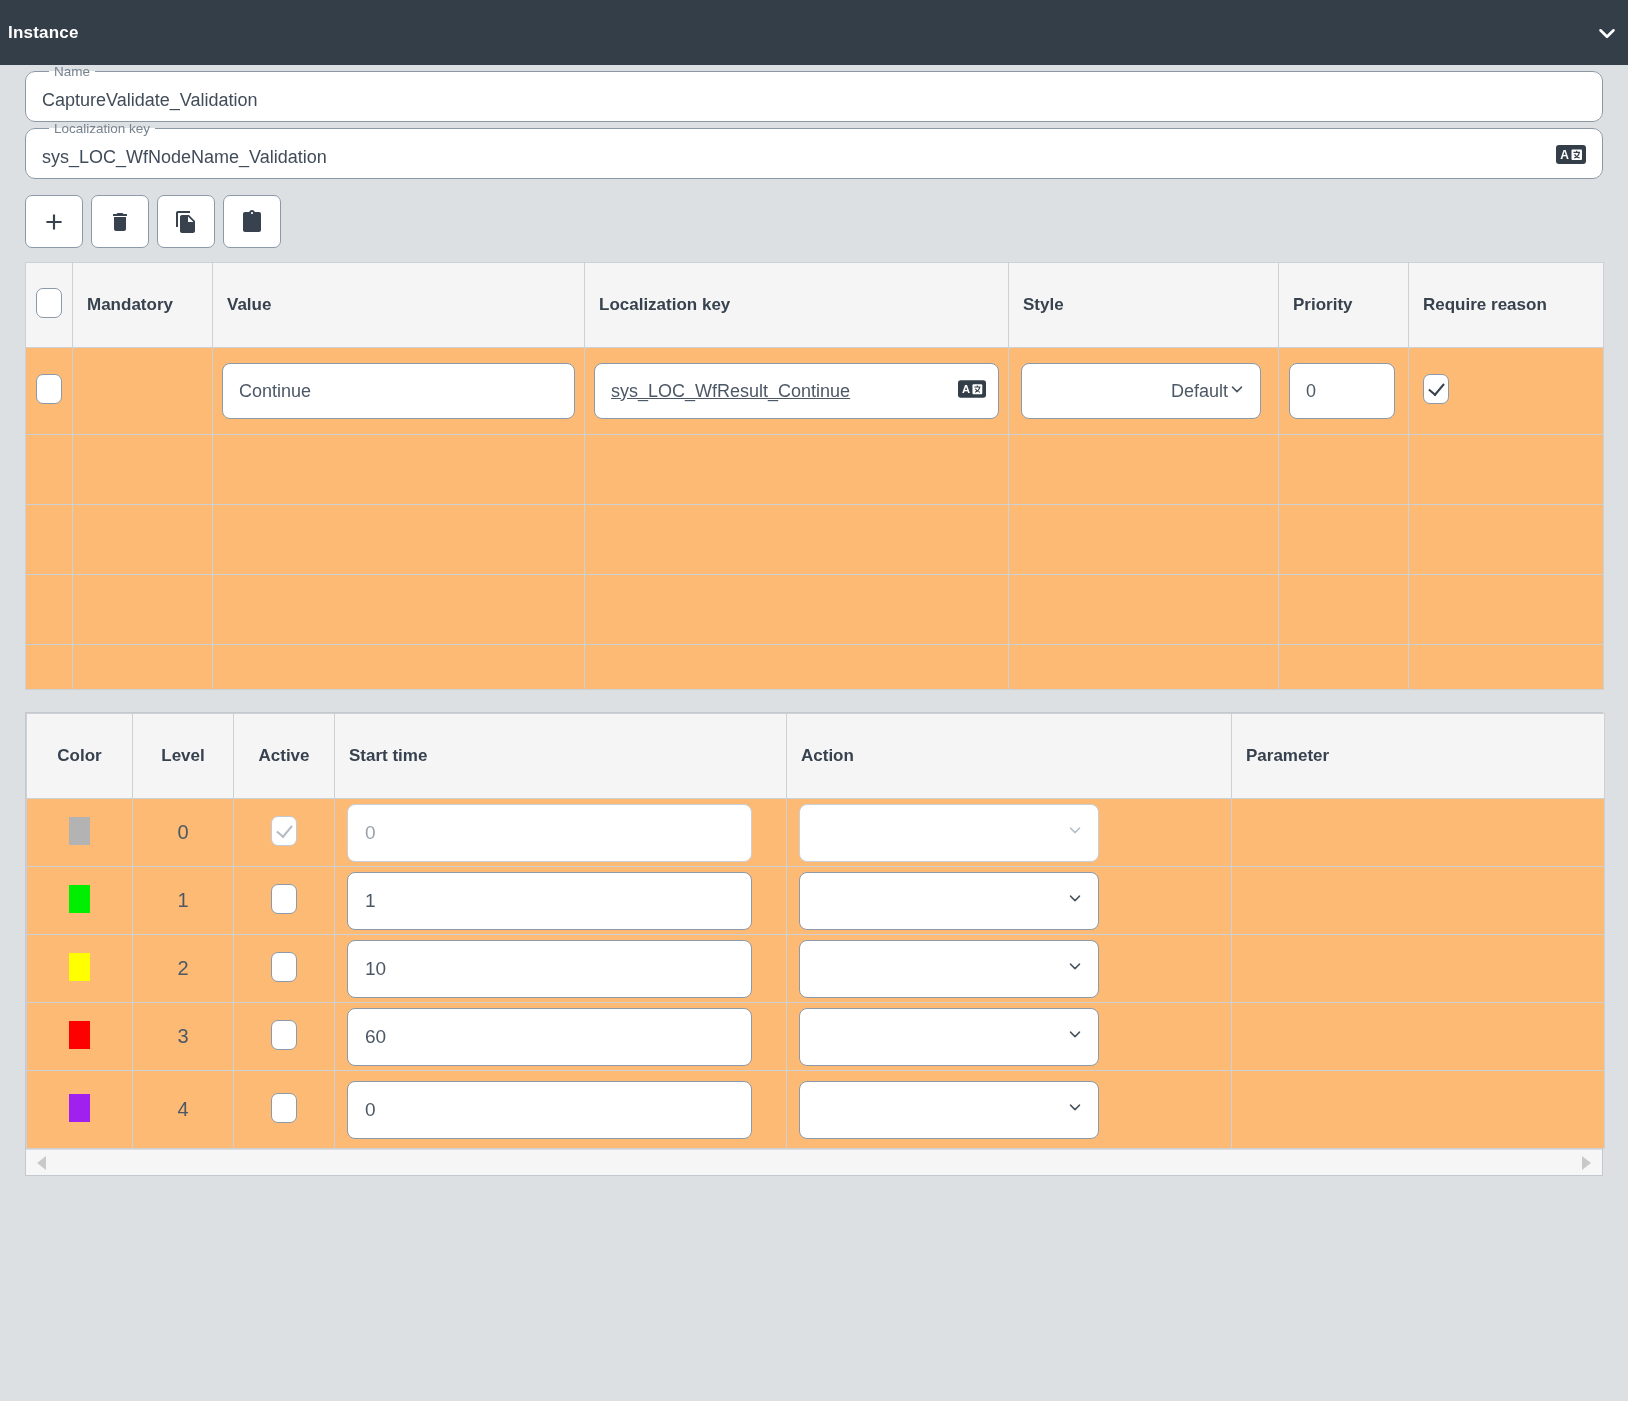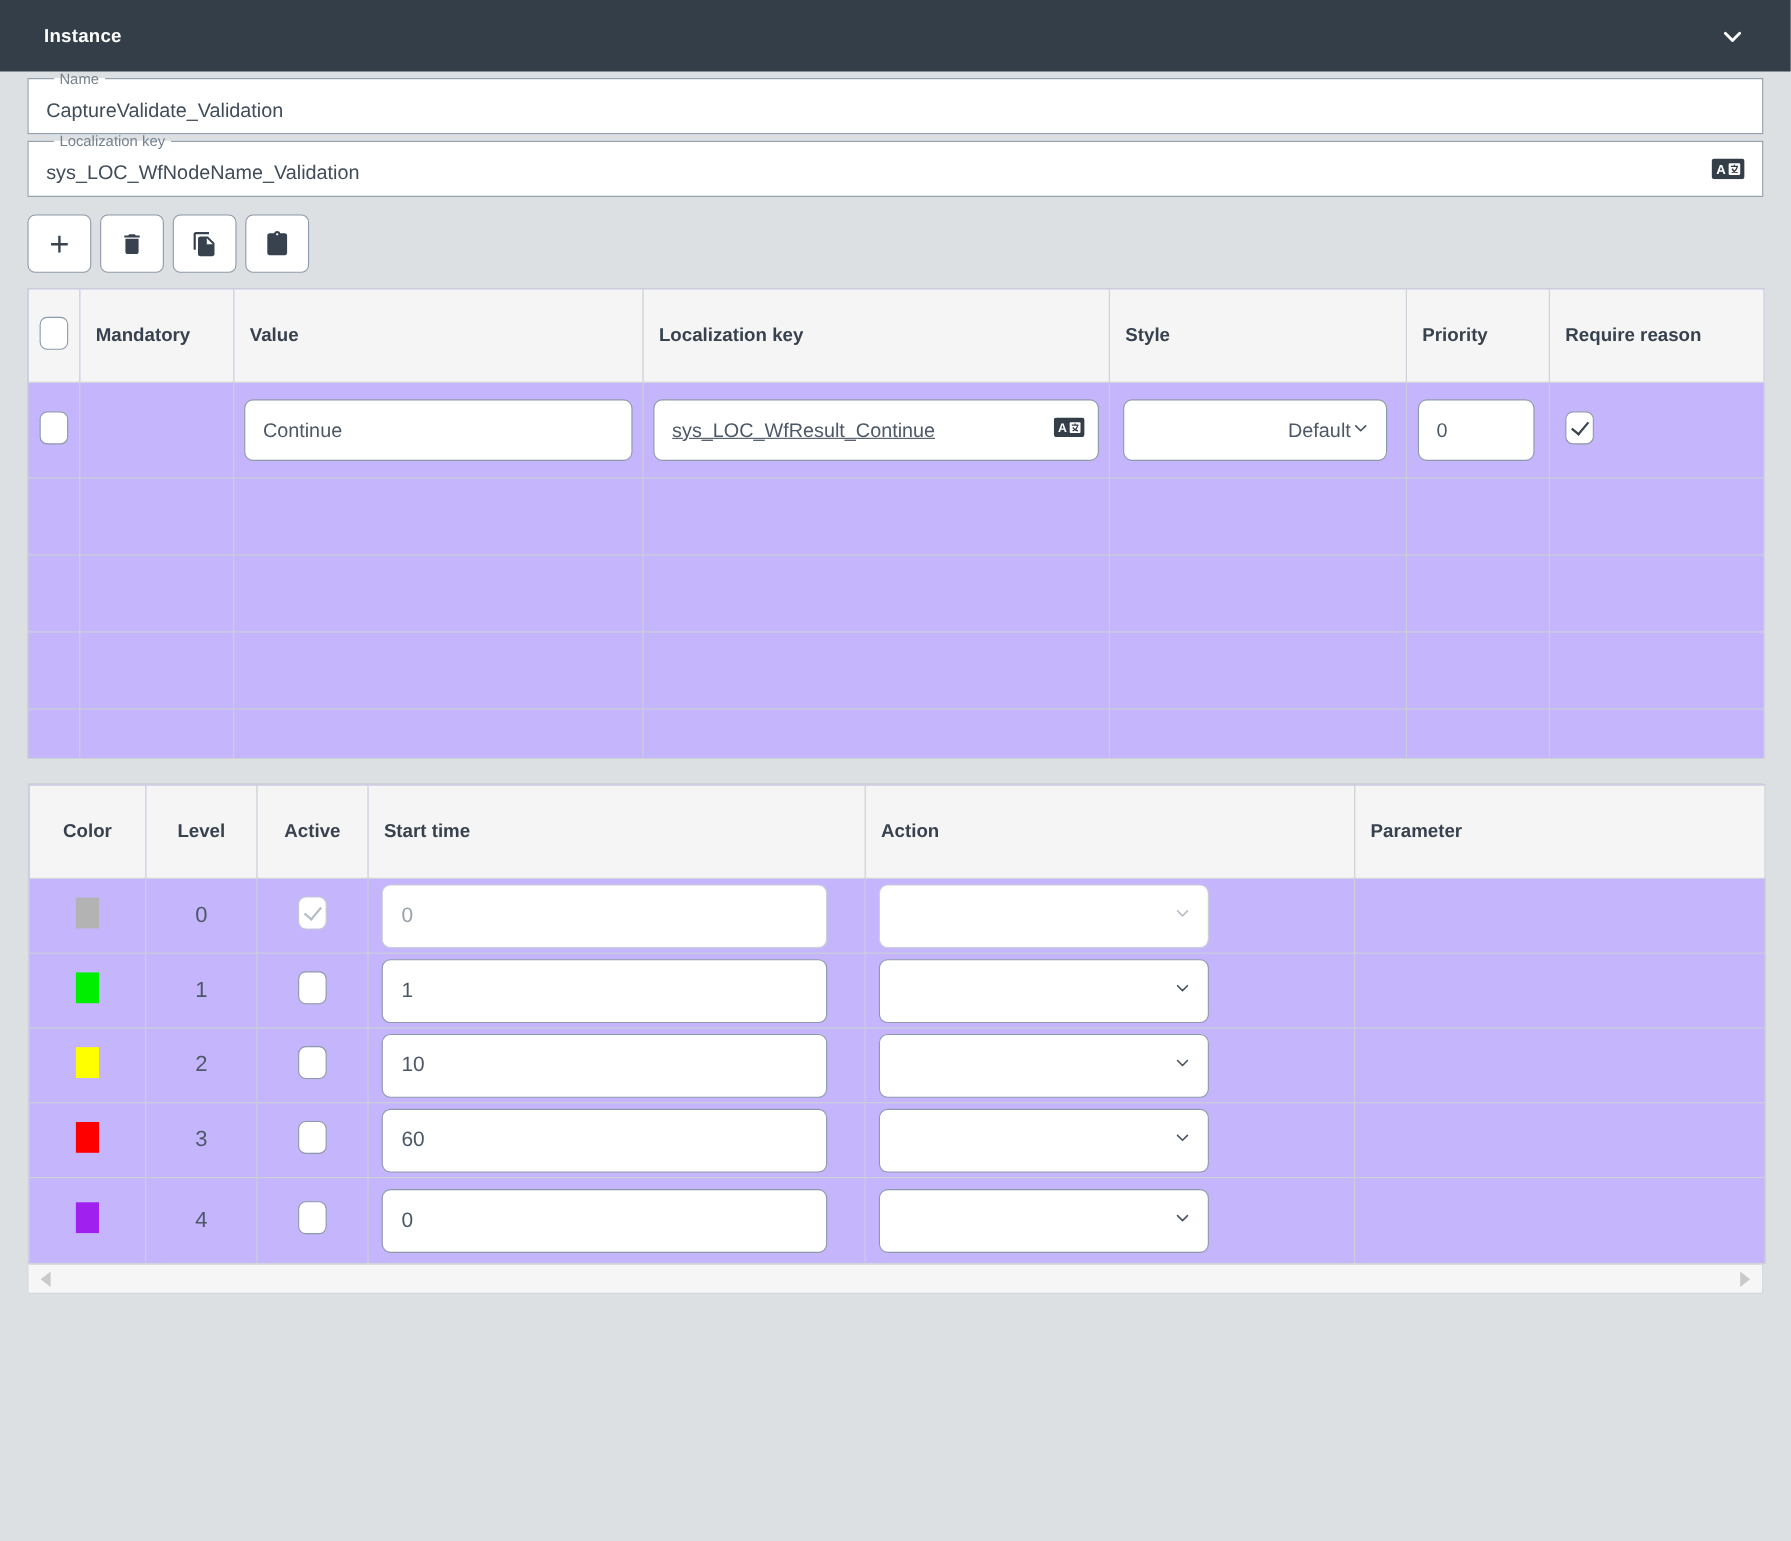--- a/index.html
+++ b/index.html
@@ -8,32 +8,32 @@
     width:1628px; height:1401px;
     background:#dce0e3;
     font-family:"Liberation Sans", sans-serif;
     color:#414c59;
     overflow:hidden;
   }
   
   .panel-header {
     height:65px; background:#333e48; color:#fff;
     display:flex; align-items:center; justify-content:space-between;
-    padding:0 40px;
+    padding:0 8px;
   }
   .panel-header .title { font-size:17px; font-weight:bold; letter-spacing:.2px; }
   .panel-header svg { display:block; }
 
   .content { padding:0 25px; }
 
   
   fieldset.field {
     position:relative; min-inline-size:0;
     margin:0; padding:0 16px;
-    border:1px solid #8b98a6; border-radius:0;
+    border:1px solid #8b98a6; border-radius:10px;
     background:#fff; height:57px;
   }
   fieldset.field legend {
     padding:0 5px; margin-left:7px;
     font-size:13.5px; color:#76828e; line-height:1;
   }
   .field-row1 { margin-top:28px; }
   .field-row2 { margin-top:20px; }
   fieldset.field .field-inner {
     display:flex; align-items:flex-end; height:34px; margin-top:-2px;
@@ -55,21 +55,21 @@
   .toolbar { display:flex; gap:8px; margin-top:16px; }
   .tbtn {
     width:58px; height:53px; background:#fff;
     border:1px solid #8c99a8; border-radius:7px;
     display:flex; align-items:center; justify-content:center;
     cursor:pointer; padding:0;
   }
   .tbtn svg { display:block; }
 
   
-  table { border-collapse:collapse; table-layout:fixed; width:1578px; background:#c4b5fd; }
+  table { border-collapse:collapse; table-layout:fixed; width:1578px; background:#fdba74; }
   .tbl-wrap { margin-top:14px; }
   th, td { border:1px solid #ccd1d6; padding:0; vertical-align:middle; }
   table { border:1px solid #c3c9cf; }
   thead th {
     background:#f5f5f6; height:85px;
     font-size:17px; font-weight:bold; color:#37424e;
     text-align:left; padding-left:14px;
   }
   thead th.center { text-align:center; padding-left:0; }
 

